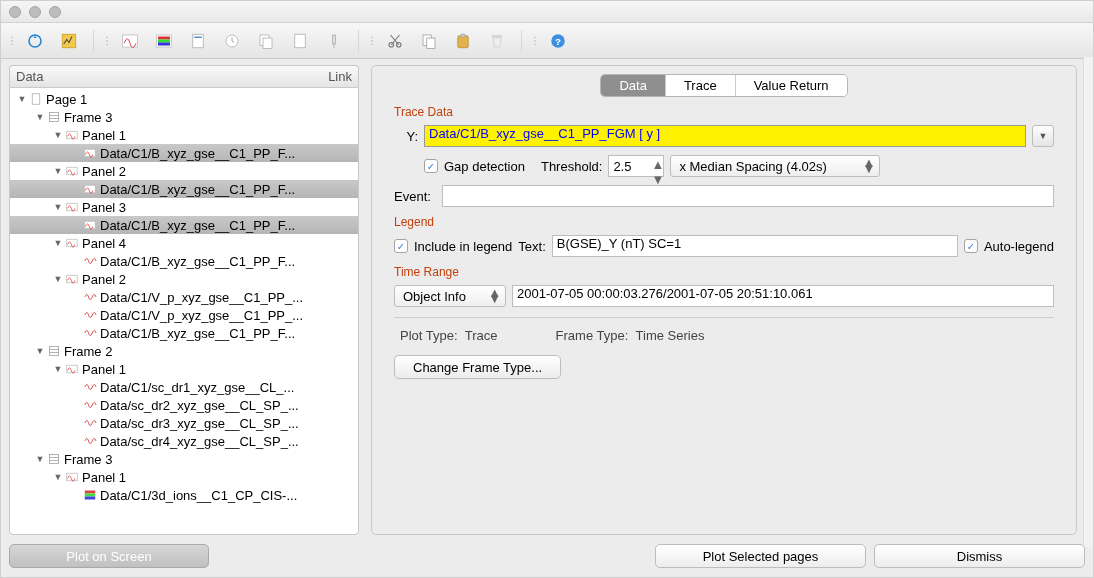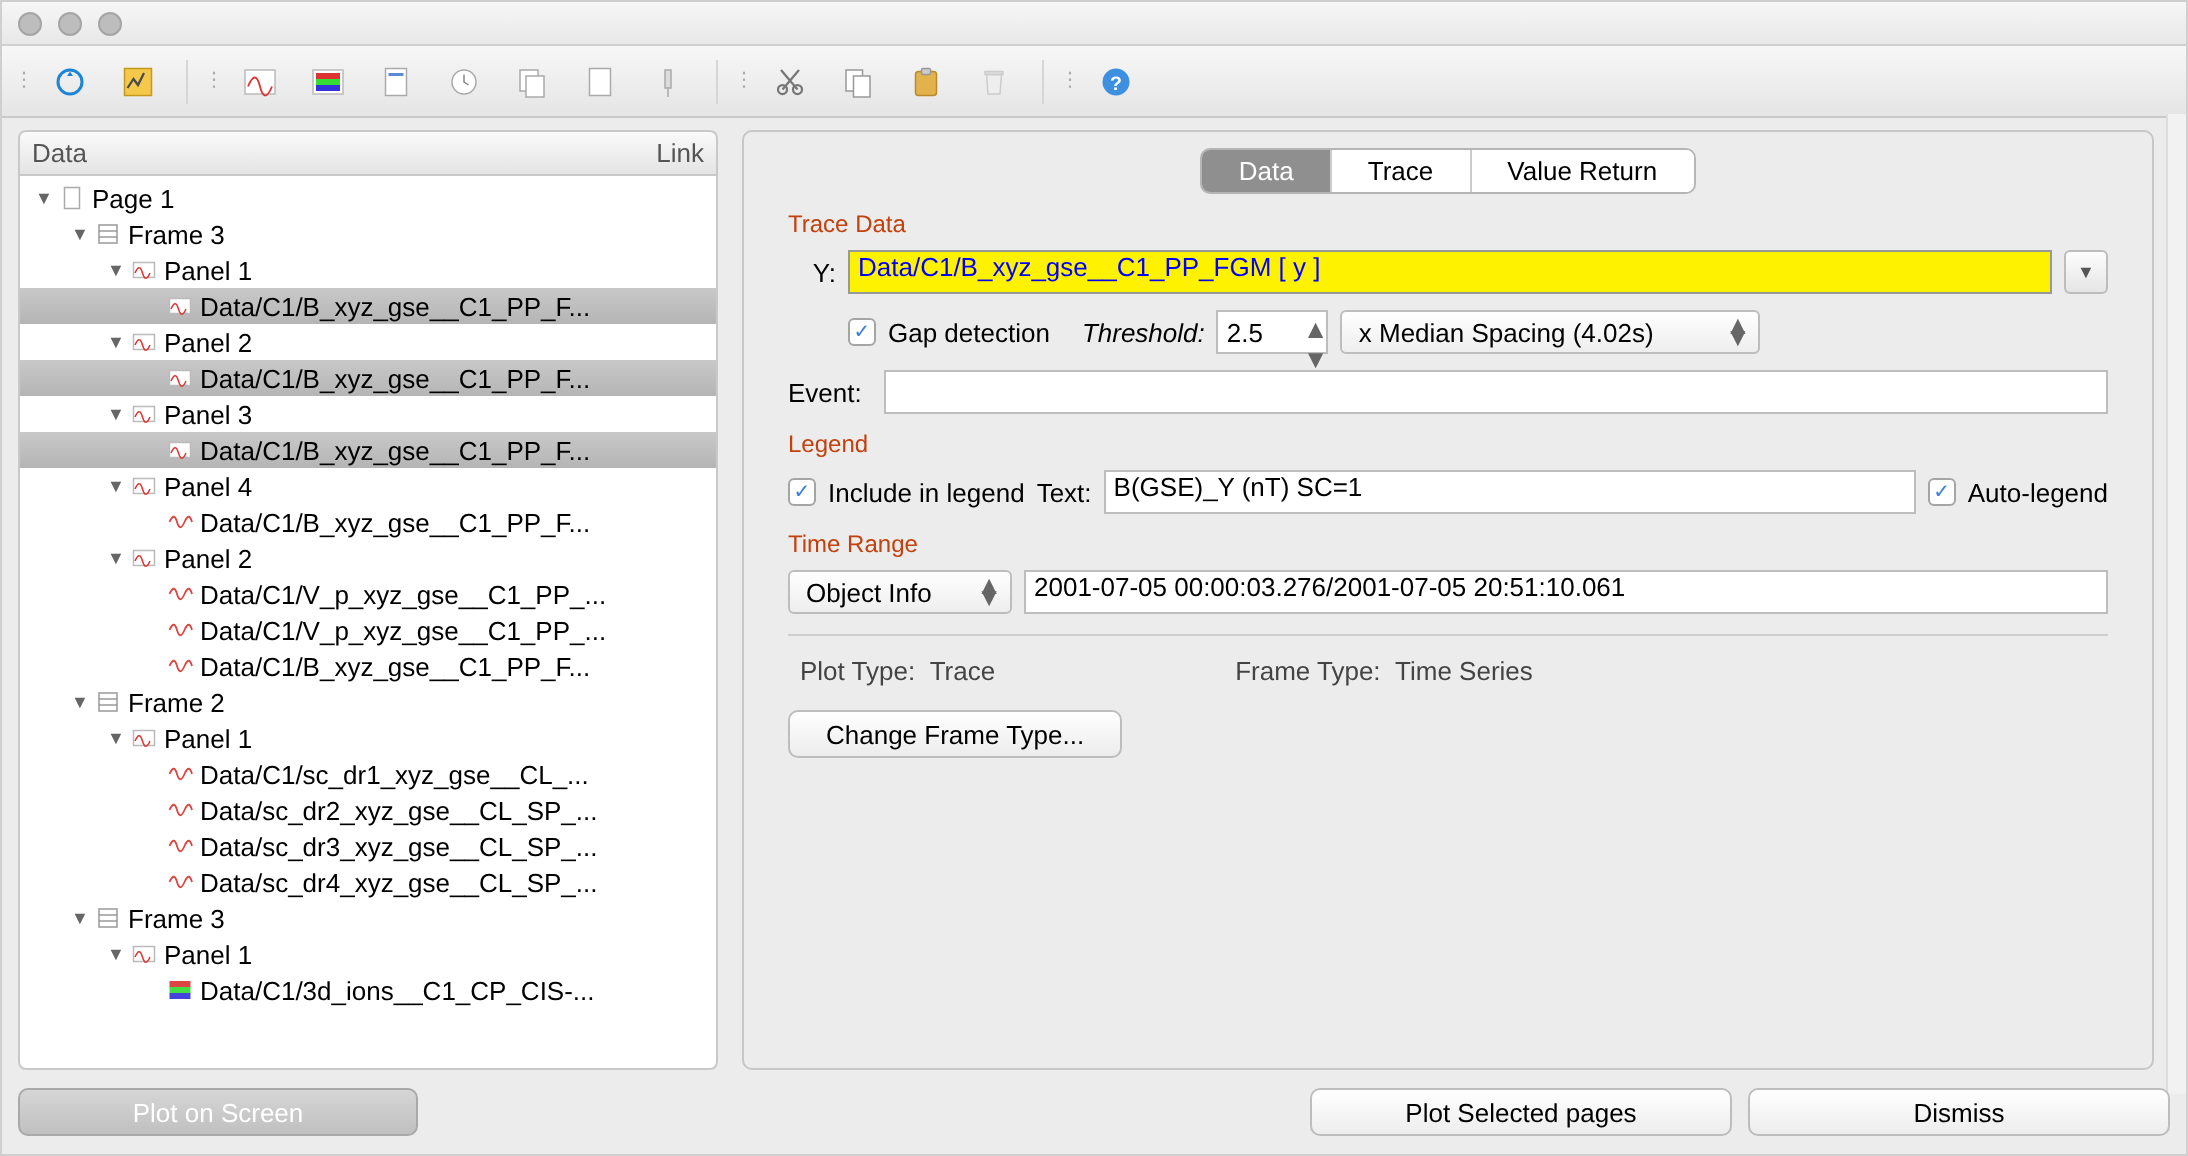--- a/index.html
+++ b/index.html
@@ -34,21 +34,21 @@
 .field-row { display:flex; align-items:center; gap:6px; margin:4px 10px; }
 .textinput { flex:1; height:22px; background:#fff; border:1px solid #bdbdbd; padding:0 4px; font-size:13px; }
 .textinput.yellow { background:#fff200; color:#0000ff; border:1px solid #999;}
 .ddbtn { width:22px; height:22px; background:linear-gradient(#fdfdfd,#e5e5e5); border:1px solid #bdbdbd; border-radius:3px; display:flex; align-items:center; justify-content:center; font-size:9px; color:#555;}
 .cb { width:14px; height:14px; border:1px solid #a5a5a5; border-radius:3px; background:#fff; display:inline-flex; align-items:center; justify-content:center; font-size:10px; color:#3a7fd9;}
 .spin { width:56px; height:22px; background:#fff; border:1px solid #bdbdbd; display:flex; align-items:center; padding:0 4px; position:relative;}
 .spin .arrows { position:absolute; right:2px; top:1px; bottom:1px; width:10px; display:flex; flex-direction:column; justify-content:space-between; font-size:7px; color:#666; }
 .select { height:22px; background:linear-gradient(#fff,#eee); border:1px solid #bdbdbd; border-radius:3px; padding:0 18px 0 8px; display:flex; align-items:center; position:relative; font-size:13px;}
 .select .ar { position:absolute; right:4px; top:50%; transform:translateY(-50%); font-size:8px; color:#666; display:flex; flex-direction:column; line-height:6px;}
 hr.h { border:none; border-top:1px solid #cfcfcf; margin:6px 10px;}
-.kv { display:flex; gap:120px; margin:4px 16px; color:#444; font-size:12px;}
+.kv { display:flex; gap:58px; margin:4px 16px; color:#444; font-size:12px;}
 .btn { height:24px; padding:0 18px; background:linear-gradient(#fff,#ececec); border:1px solid #bdbdbd; border-radius:5px; display:inline-flex; align-items:center; font-size:13px;}
 .footer { height:42px; display:flex; align-items:center; padding:0 8px; gap:8px; }
 .bigbtn { height:24px; border:1px solid #bdbdbd; border-radius:5px; display:flex; align-items:center; justify-content:center; background:linear-gradient(#fff,#ededed); }
 .vscroll { width:14px; background:#f2f2f2; border-left:1px solid #ddd; margin:-8px -12px -12px 6px; border-radius:0 5px 5px 0;}
 </style>
 </head>
 <body>
 
 <div class="titlebar">
   <div class="traffic">
@@ -424,21 +424,21 @@
       <div class="group-label">Trace Data</div>
       <div class="field-row">
         <span style="width:24px; text-align:right;">Y:</span>
         <div class="textinput yellow"><span>Data/C1/B_xyz_gse__C1_PP_FGM [ y ]</span></div>
         <div class="ddbtn">▼</div>
       </div>
       <div class="field-row">
         <span style="width:24px;"></span>
         <span class="cb">✓</span>
         <span>Gap detection</span>
-        <span style="margin-left:10px;font-style:italic;">Threshold:</span>
+        <span style="margin-left:10px;">Threshold:</span>
         <div class="spin">
             <span>2.5</span>
             <span class="arrows">
               <span>▲</span>
               <span>▼</span>
             </span>
           </div>
         <div class="select" style="width:210px;">
             <span>x Median Spacing (4.02s)</span>
             <span class="ar">

